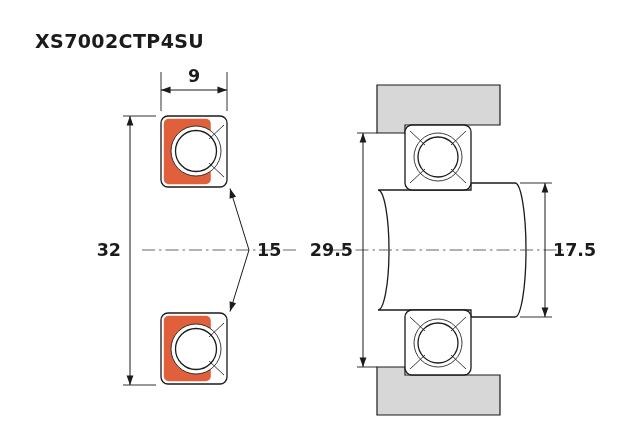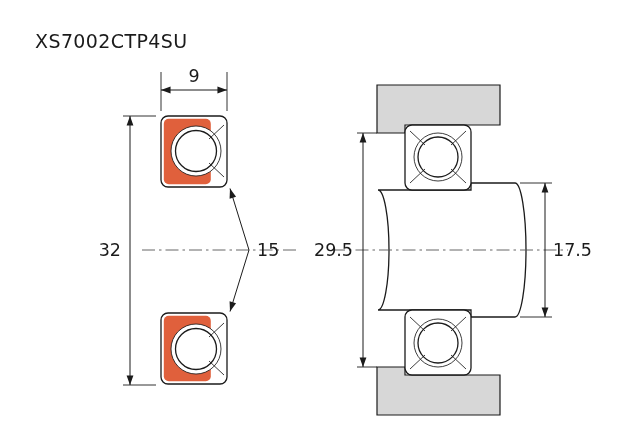--- a/index.html
+++ b/index.html
@@ -8,20 +8,21 @@
     --line:#1B1B1B;
     --background:#FFFFFF;
   }
   html,body{margin:0;padding:0;background:var(--background);}
   .stage{
     position:relative;
     width:618px;height:440px;
     background:var(--background);
     font-family:"DejaVu Sans", sans-serif;
     overflow:hidden;
+    font-weight:bold;
   }
   svg{display:block;}
   .fillwhite{fill:#ffffff;stroke:var(--line);stroke-width:1.3;}
   .seal{fill:var(--seal);stroke:none;}
   .punch{fill:#ffffff;stroke:none;}
   .thin{fill:none;stroke:var(--line);stroke-width:0.85;}
   .housing{fill:var(--housing);stroke:var(--line);stroke-width:1.2;}
   .dim{stroke:var(--line);stroke-width:1;fill:none;}
   .ext{stroke:var(--line);stroke-width:0.9;fill:none;}
   .cl{stroke:#555555;stroke-width:0.9;fill:none;stroke-dasharray:13 4 2.5 4;}

